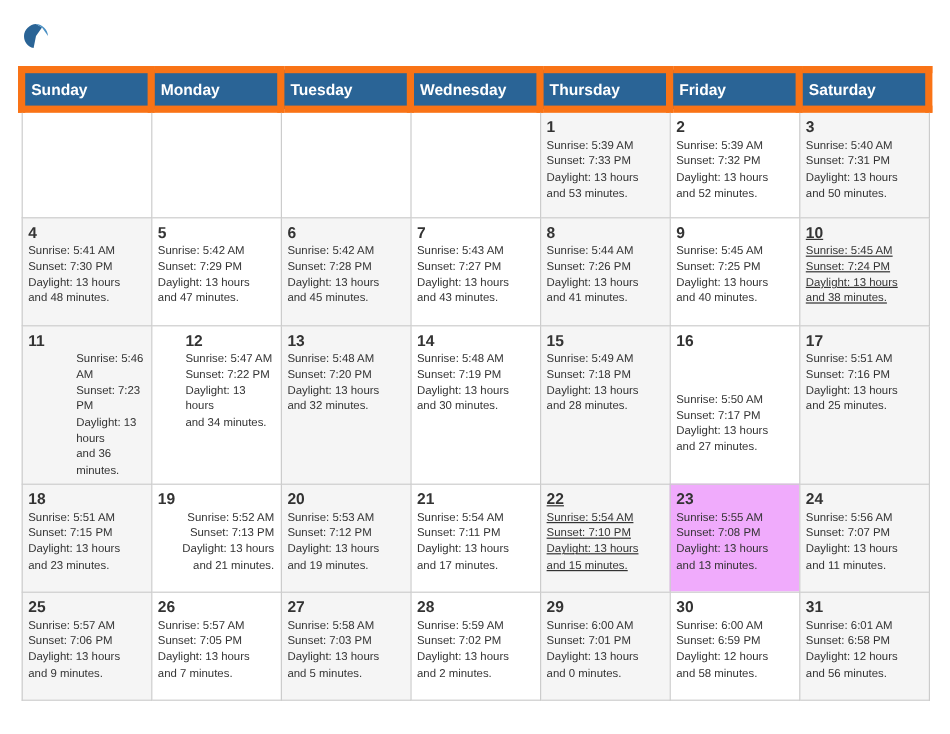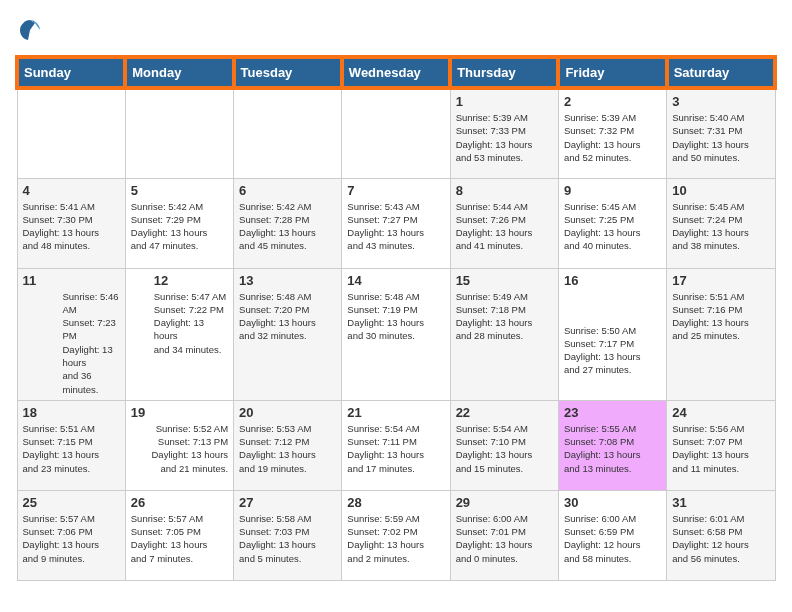--- a/index.html
+++ b/index.html
@@ -53,21 +53,21 @@
       border-collapse: collapse;
       table-layout: fixed;
     }
     th {
       background-color: #2a6496;
       color: white;
       text-align: left;
       padding: 6px 5px;
       font-size: 13px;
       font-weight: bold;
-      border: 4px solid #f97316;
+      border: 6px solid #f97316;
     }
     td {
       vertical-align: top;
       border: 1px solid #ccc;
       padding: 4px 5px;
       font-size: 10px;
       color: #333;
       height: 90px;
       background: #fff;
     }
@@ -189,21 +189,21 @@
 Daylight: 13 hours
 and 41 minutes.</div>
         </td>
         <td style="background: rgb(255, 255, 255);">
           <span class="day-number">9</span>
           <div class="day-detail" style="white-space: pre-line;">Sunrise: 5:45 AM
 Sunset: 7:25 PM
 Daylight: 13 hours
 and 40 minutes.</div>
         </td>
-        <td style="background: rgb(245, 245, 245);">
+        <td style="background: rgb(245, 245, 245); text-decoration: underline;">
           <span class="day-number">10</span>
           <div class="day-detail" style="white-space: pre-line;">Sunrise: 5:45 AM
 Sunset: 7:24 PM
 Daylight: 13 hours
 and 38 minutes.</div>
         </td>
       </tr>
       <tr>
         <td style="background: rgb(245, 245, 245);">
           <span class="day-number">11</span>
@@ -277,21 +277,21 @@
 Daylight: 13 hours
 and 19 minutes.</div>
         </td>
         <td style="background: rgb(255, 255, 255);">
           <span class="day-number">21</span>
           <div class="day-detail" style="white-space: pre-line;">Sunrise: 5:54 AM
 Sunset: 7:11 PM
 Daylight: 13 hours
 and 17 minutes.</div>
         </td>
-        <td style="background: rgb(245, 245, 245);">
+        <td style="background: rgb(245, 245, 245); text-decoration: underline;">
           <span class="day-number">22</span>
           <div class="day-detail" style="white-space: pre-line;">Sunrise: 5:54 AM
 Sunset: 7:10 PM
 Daylight: 13 hours
 and 15 minutes.</div>
         </td>
         <td style="background: #f0abfc; margin-left: 42px;">
           <span class="day-number">23</span>
           <div class="day-detail" style="white-space: pre-line;">Sunrise: 5:55 AM
 Sunset: 7:08 PM

